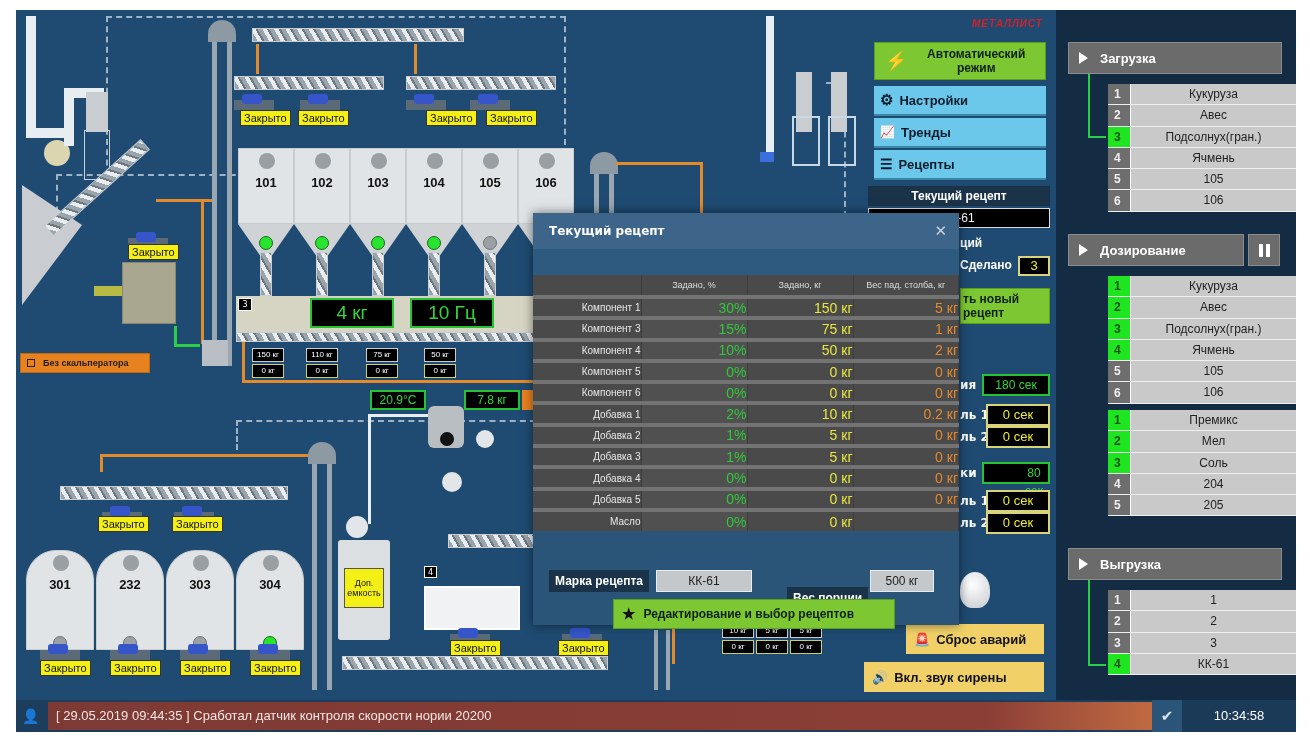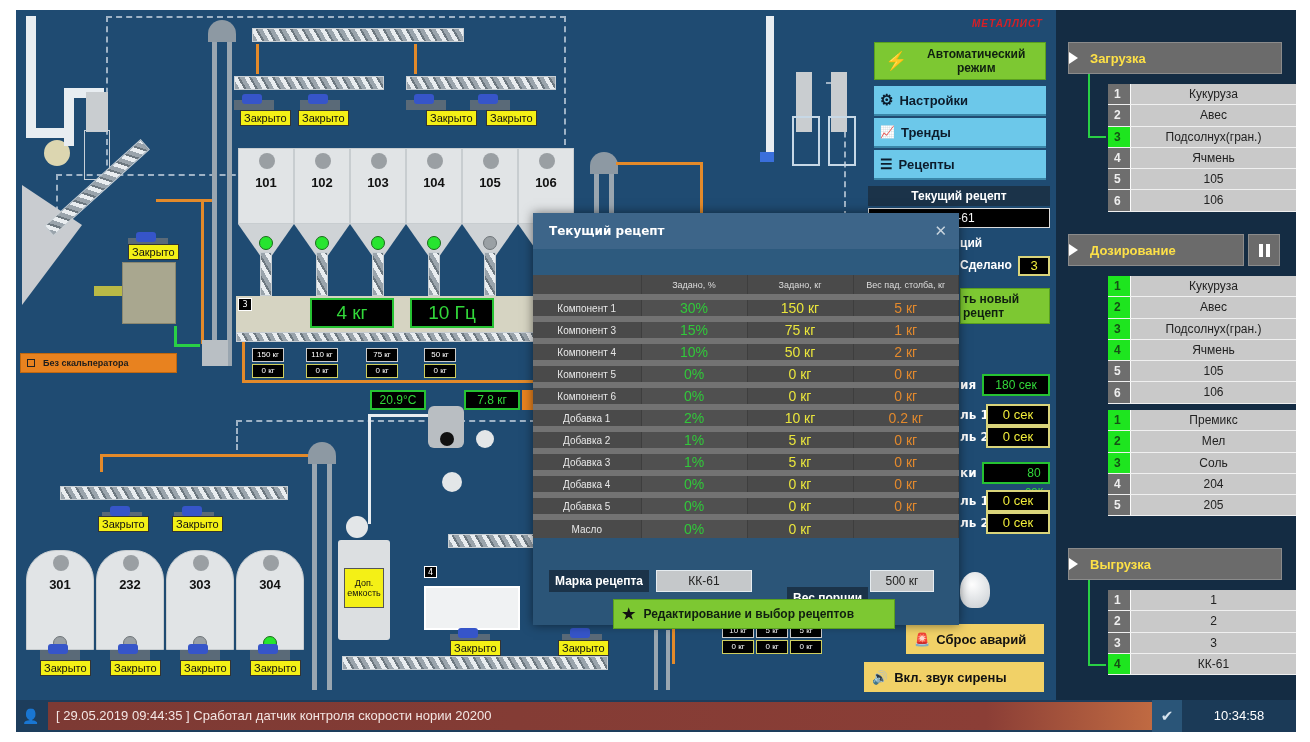--- a/index.html
+++ b/index.html
@@ -32,30 +32,30 @@
   .btn-green { position: absolute; background: #7dc832; color: #102010; font-weight: bold; font-family: "Liberation Sans", sans-serif; border: 1px solid #5aa01f; }
   .btn-blue { position: absolute; background: #6cc8ea; color: #0c1c2c; font-weight: bold; font-family: "Liberation Sans", sans-serif; border-bottom: 2px solid #3a86a8; display: flex; align-items: center; font-size: 13px; padding-left: 6px; }
   .btn-yellow { position: absolute; background: #f1d167; color: #111; font-weight: bold; font-family: "Liberation Sans", sans-serif; font-size: 13px; display: flex; align-items: center; padding-left: 8px; }
   
   #modal { position: absolute; left: 517px; top: 203px; width: 426px; height: 412px; background: #2b5578; box-shadow: 0 0 10px rgba(0,0,0,0.5); }
   #modal .hdr { height: 36px; background: #3d6589; color: #fff; font-weight: bold; font-size: 12px; display: flex; align-items: center; padding-left: 16px; position: relative; }
   #modal .hdr .close { position: absolute; right: 12px; top: 9px; color: #c8d4de; font-size: 15px; cursor: pointer; }
   #modal .sub { height: 26px; background: #2d5a7e; }
   #modal table { border-collapse: collapse; width: 426px; background: #4a4a4a; font-family: "Liberation Sans", sans-serif; }
   #modal th { height: 22px; font-size: 9px; color: #ddd; font-weight: normal; border-right: 1px solid #3e3e3e; }
-  #modal td { height: 21.3px; text-align: center; border-top: 6px solid #737373; border-right: 1px solid #3e3e3e; margin-top: 11px; }
+  #modal td { height: 21.3px; text-align: right; border-top: 4px solid #737373; border-right: 1px solid #3e3e3e; margin-top: 11px; }
   #modal td.name { color: #e8e8e8; font-size: 10px; width: 108px; }
   #modal td.pct { color: #31c83a; font-size: 14px; width: 106px; background: #505050; }
   #modal td.kg { color: #e9e53c; font-size: 14px; width: 106px; }
   #modal td.fall { color: #e2892d; font-size: 14px; }
   #modal .footer { position: absolute; left: 0; top: 343px; width: 426px; height: 69px; }
   .fld-label { position: absolute; background: #1b3349; color: #fff; font-size: 12px; font-weight: bold; padding: 2px 6px; height: 22px; line-height: 18px; font-family: "Liberation Sans", sans-serif; }
   .fld-val { position: absolute; background: #c5c8ca; color: #222; font-size: 12px; text-align: center; height: 22px; line-height: 20px; border: 1px solid #e6ecf0; font-family: "Liberation Sans", sans-serif; }
   
-  .rp-head { position: absolute; left: 12px; width: 214px; height: 32px; background: #6b6b6b; border: 1px solid #8b8b8b; color: #fde047; font-weight: bold; font-size: 13px; display: flex; align-items: center; font-family: "Liberation Sans", sans-serif; }
+  .rp-head { position: absolute; left: 12px; width: 214px; height: 32px; background: #6b6b6b; border: 1px solid #8b8b8b; color: #ffffff; font-weight: bold; font-size: 13px; display: flex; align-items: center; padding-left: 10px; font-family: "Liberation Sans", sans-serif; }
   .rp-head .tri { width: 0; height: 0; border-top: 6px solid transparent; border-bottom: 6px solid transparent; border-left: 9px solid #fff; margin-right: 12px; }
   .rp-list { position: absolute; left: 52px; width: 188px; }
   .rp-row { height: 21.3px; display: flex; margin-bottom: 0; border-bottom: 1px solid #f0f0f0; }
   .rp-num { width: 22px; background: #6e6e6e; color: #eee; font-size: 12px; font-weight: bold; display: flex; align-items: center; padding-left: 6px; font-family: "Liberation Sans", sans-serif; }
   .rp-num.active { background: #1ee51f; color: #155015; }
   .rp-name { flex: 1; background: #c9c9c9; color: #222; font-size: 12px; text-align: center; line-height: 20px; border-left: 1px solid #fafafa; font-family: "Liberation Sans", sans-serif; }
   .pause-btn { position: absolute; left: 192px; top: 224px; width: 32px; height: 32px; background: #6b6b6b; border: 1px solid #8b8b8b; display: flex; align-items: center; justify-content: center; gap: 3px; }
   .pause-btn span { width: 4px; height: 13px; background: #fff; }
 </style>
 </head>
@@ -82,21 +82,21 @@
     <div class="screw" style="left:28px;top:216px;width:130px;transform:rotate(-42deg);transform-origin:left top;"></div>
     <div class="opipe" style="left:140px;top:189px;width:60px;height:3px;"></div>
     <div class="opipe" style="left:185px;top:189px;width:3px;height:145px;"></div>
     <div class="motor" style="left:112px;top:228px;"></div>
     <div class="closed" style="left:112px;top:234px;">Закрыто</div>
     <div class="abs" style="left:106px;top:252px;width:54px;height:62px;background:#a9a78f;border:1px solid #8a8770;"></div>
     <div class="abs" style="left:78px;top:276px;width:28px;height:10px;background:#b9b946;"></div>
     <div class="gpipe" style="left:158px;top:316px;width:3px;height:20px;"></div>
     <div class="gpipe" style="left:158px;top:334px;width:26px;height:3px;"></div>
 
-    <div class="abs" style="left:4px;top:343px;width:157px;height:20px;background:#e8821f;color:#1d1d1d;font-size:9px;font-weight:bold;display:flex;align-items:center;padding-left:6px;border:1px solid #c06810;font-family:'Liberation Sans',sans-serif;">
+    <div class="abs" style="left:4px;top:343px;width:130px;height:20px;background:#e8821f;color:#1d1d1d;font-size:9px;font-weight:bold;display:flex;align-items:center;padding-left:6px;border:1px solid #c06810;font-family:'Liberation Sans',sans-serif;">
       <span style="width:8px;height:8px;border:1px solid #222;margin-right:8px;display:inline-block;"></span>
       <span>Без скальператора</span>
     </div>
 
     <div class="abs" style="left:196px;top:16px;width:20px;height:340px;border-left:5px solid #9aa6b0;border-right:5px solid #9aa6b0;"></div>
     <div class="abs" style="left:192px;top:10px;width:28px;height:22px;border-radius:14px 14px 0 0;background:#8d99a3;"></div>
     <div class="abs" style="left:186px;top:330px;width:26px;height:26px;background:#b9bfc4;"></div>
 
     <div class="screw" style="left:236px;top:18px;width:212px;"></div>
     <div class="screw" style="left:218px;top:66px;width:150px;"></div>

